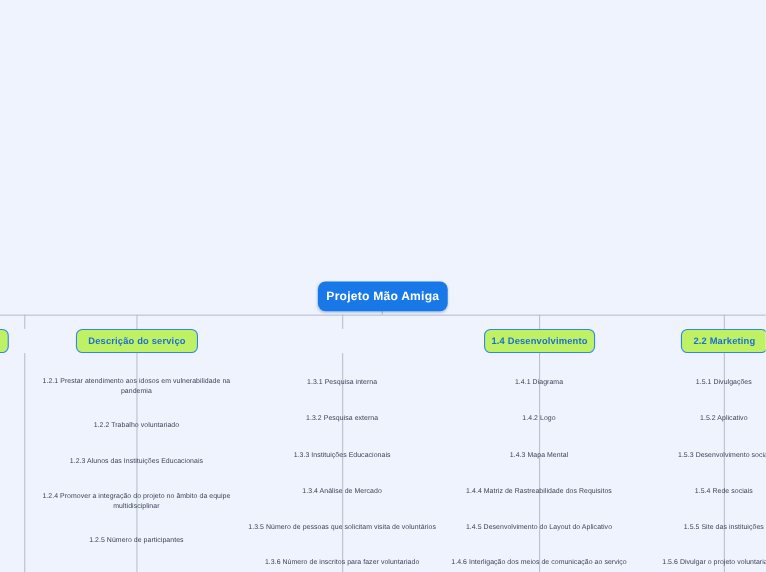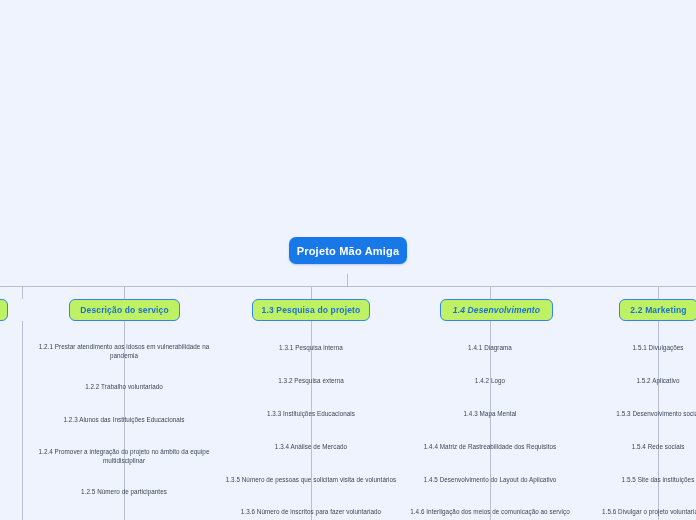--- a/index.html
+++ b/index.html
@@ -21,21 +21,21 @@
     top: 0;
     width: 696px;
     height: 520px;
     overflow: hidden;
   }
 
   
   .root-node {
     position: absolute;
     left: 289px;
-    top: 237px;
+    top: 256px;
     width: 118px;
     height: 27px;
     background: #1878e8;
     border-radius: 7px;
     box-sizing: border-box;
     display: flex;
     align-items: center;
     justify-content: center;
     box-shadow: 0 1px 2px rgba(20,70,160,0.25);
   }
@@ -114,25 +114,22 @@
   </div>
 
   <div class="branch-node" style="left:-52px; width:60px;">
     <span class="branch-label"></span>
   </div>
 
   <div class="branch-node" style="left:69px; width:111px;">
     <span class="branch-label">Descrição do serviço</span>
   </div>
 
-  <div class="branch-node" style="left:252px; width:118px;">
-    <span class="branch-label">1.3 Pesquisa do projeto</span>
-  </div>
-
-  <div class="branch-node" style="left:440px; width:113px;font-style:italic;">
+
+  <div class="branch-node" style="left:440px; width:101px;">
     <span class="branch-label">1.4 Desenvolvimento</span>
   </div>
 
   <div class="branch-node" style="left:619px; width:79px;">
     <span class="branch-label">2.2 Marketing</span>
   </div>
 
   <div class="leaf-item" style="left:24px; top:343px; width:200px;">
     <span>1.2.1 Prestar atendimento aos idosos  em vulnerabilidade na pandemia</span>
   </div>

